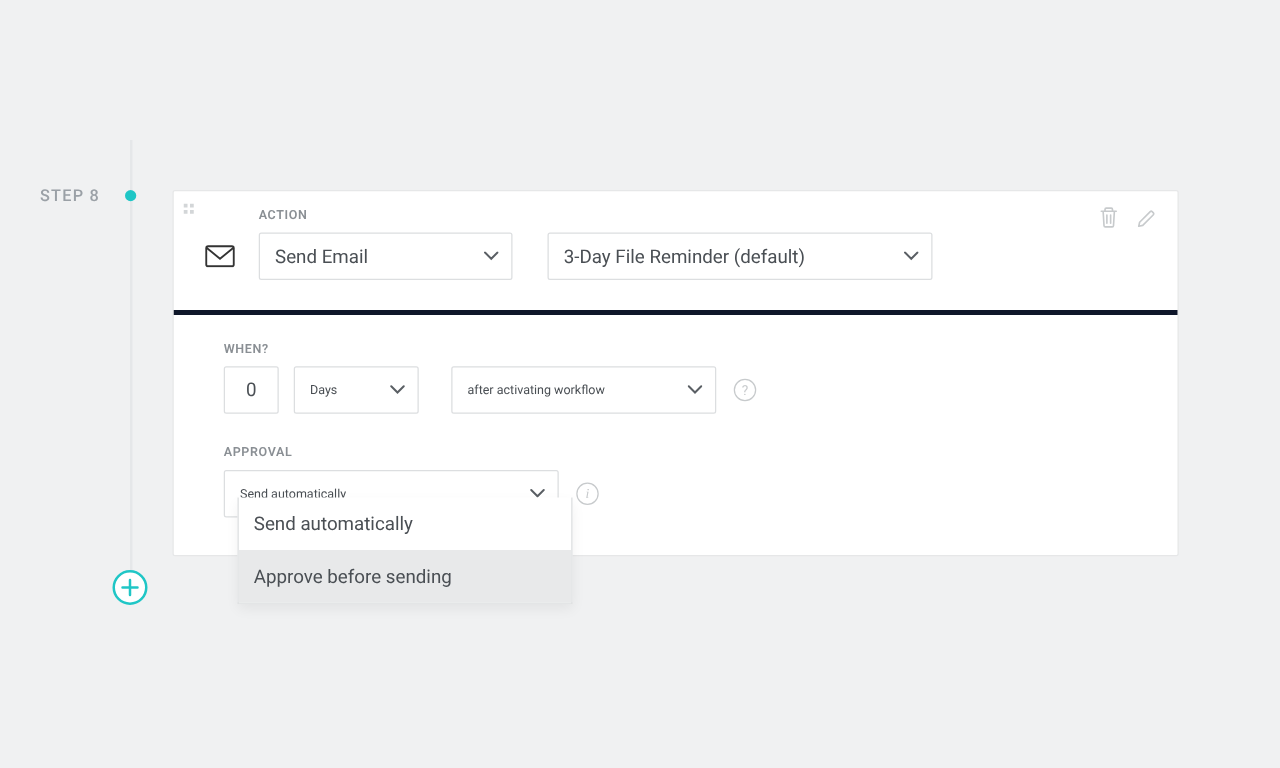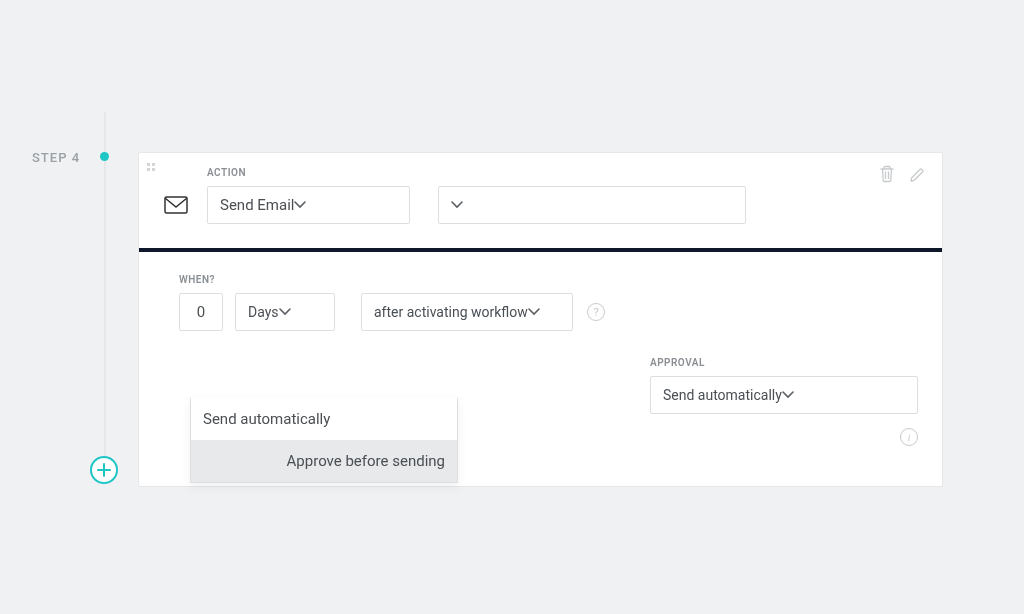--- a/index.html
+++ b/index.html
@@ -116,39 +116,39 @@
     width: 26px;
   }
   .field-block { display: flex; flex-direction: column; }
   .select {
     height: 38px;
     border: 1px solid #dcdee0;
     border-radius: 2px;
     background: #fff;
     display: flex;
     align-items: center;
-    justify-content: flex-start;
+    justify-content: space-between;
     padding: 0 10px 0 12px;
     font-size: 15px;
     color: #4a4f54;
     cursor: pointer;
   }
-  .select.small { font-size: 14px; }
+  .select.small { font-size: 10px; }
   .chevron svg { display:block; }
   .card-bottom {
     padding: 22px 24px 30px 40px;
     position: relative;
   }
   .row {
     display: flex;
     align-items: flex-end;
     gap: 14px;
     margin-bottom: 26px;
   }
-  .row:last-child { margin-bottom: 0; flex-direction: column; }
+  .row:last-child { margin-bottom: 0; }
   .input-num {
     height: 38px;
     width: 44px;
     border: 1px solid #dcdee0;
     border-radius: 2px;
     text-align: center;
     font-size: 15px;
     color: #4a4f54;
     display: flex;
     align-items: center;
@@ -194,30 +194,29 @@
     z-index: 10;
   }
   .dropdown-open .opt {
     padding: 12px 12px;
     font-size: 15px;
     color: #4a4f54;
     cursor: pointer;
   }
   .dropdown-open .opt.hover {
     background: #e8e9ea;
-    text-align: right;
   }
 </style>
 </head>
 <body>
 
 <div class="timeline-line top"></div>
 <div class="timeline-line mid"></div>
 
-<div class="step-label">STEP 4</div>
+<div class="step-label">STEP 8</div>
 <div class="step-dot"></div>
 
 <div class="add-circle">
   <svg width="16" height="16" viewBox="0 0 16 16">
     <path d="M8 2 V14 M2 8 H14" stroke="#1fc6c6" stroke-width="2" stroke-linecap="round"></path>
   </svg>
 </div>
 
 <div class="card">
   <div class="drag-handle">
@@ -248,20 +247,21 @@
         <span>Send Email</span>
         <span class="chevron">
           <svg width="12" height="8" viewBox="0 0 12 8">
               <path d="M1 1 L6 6 L11 1" stroke="#5a5f64" stroke-width="1.6" fill="none" stroke-linecap="round"></path>
             </svg>
         </span>
       </div>
     </div>
     <div class="field-block" style="width:308px; margin-left:10px">
       <div class="select">
+        <span>3-Day File Reminder (default)</span>
         <span class="chevron">
           <svg width="12" height="8" viewBox="0 0 12 8">
               <path d="M1 1 L6 6 L11 1" stroke="#5a5f64" stroke-width="1.6" fill="none" stroke-linecap="round"></path>
             </svg>
         </span>
       </div>
     </div>
   </div>
 
   <div class="card-bottom">

